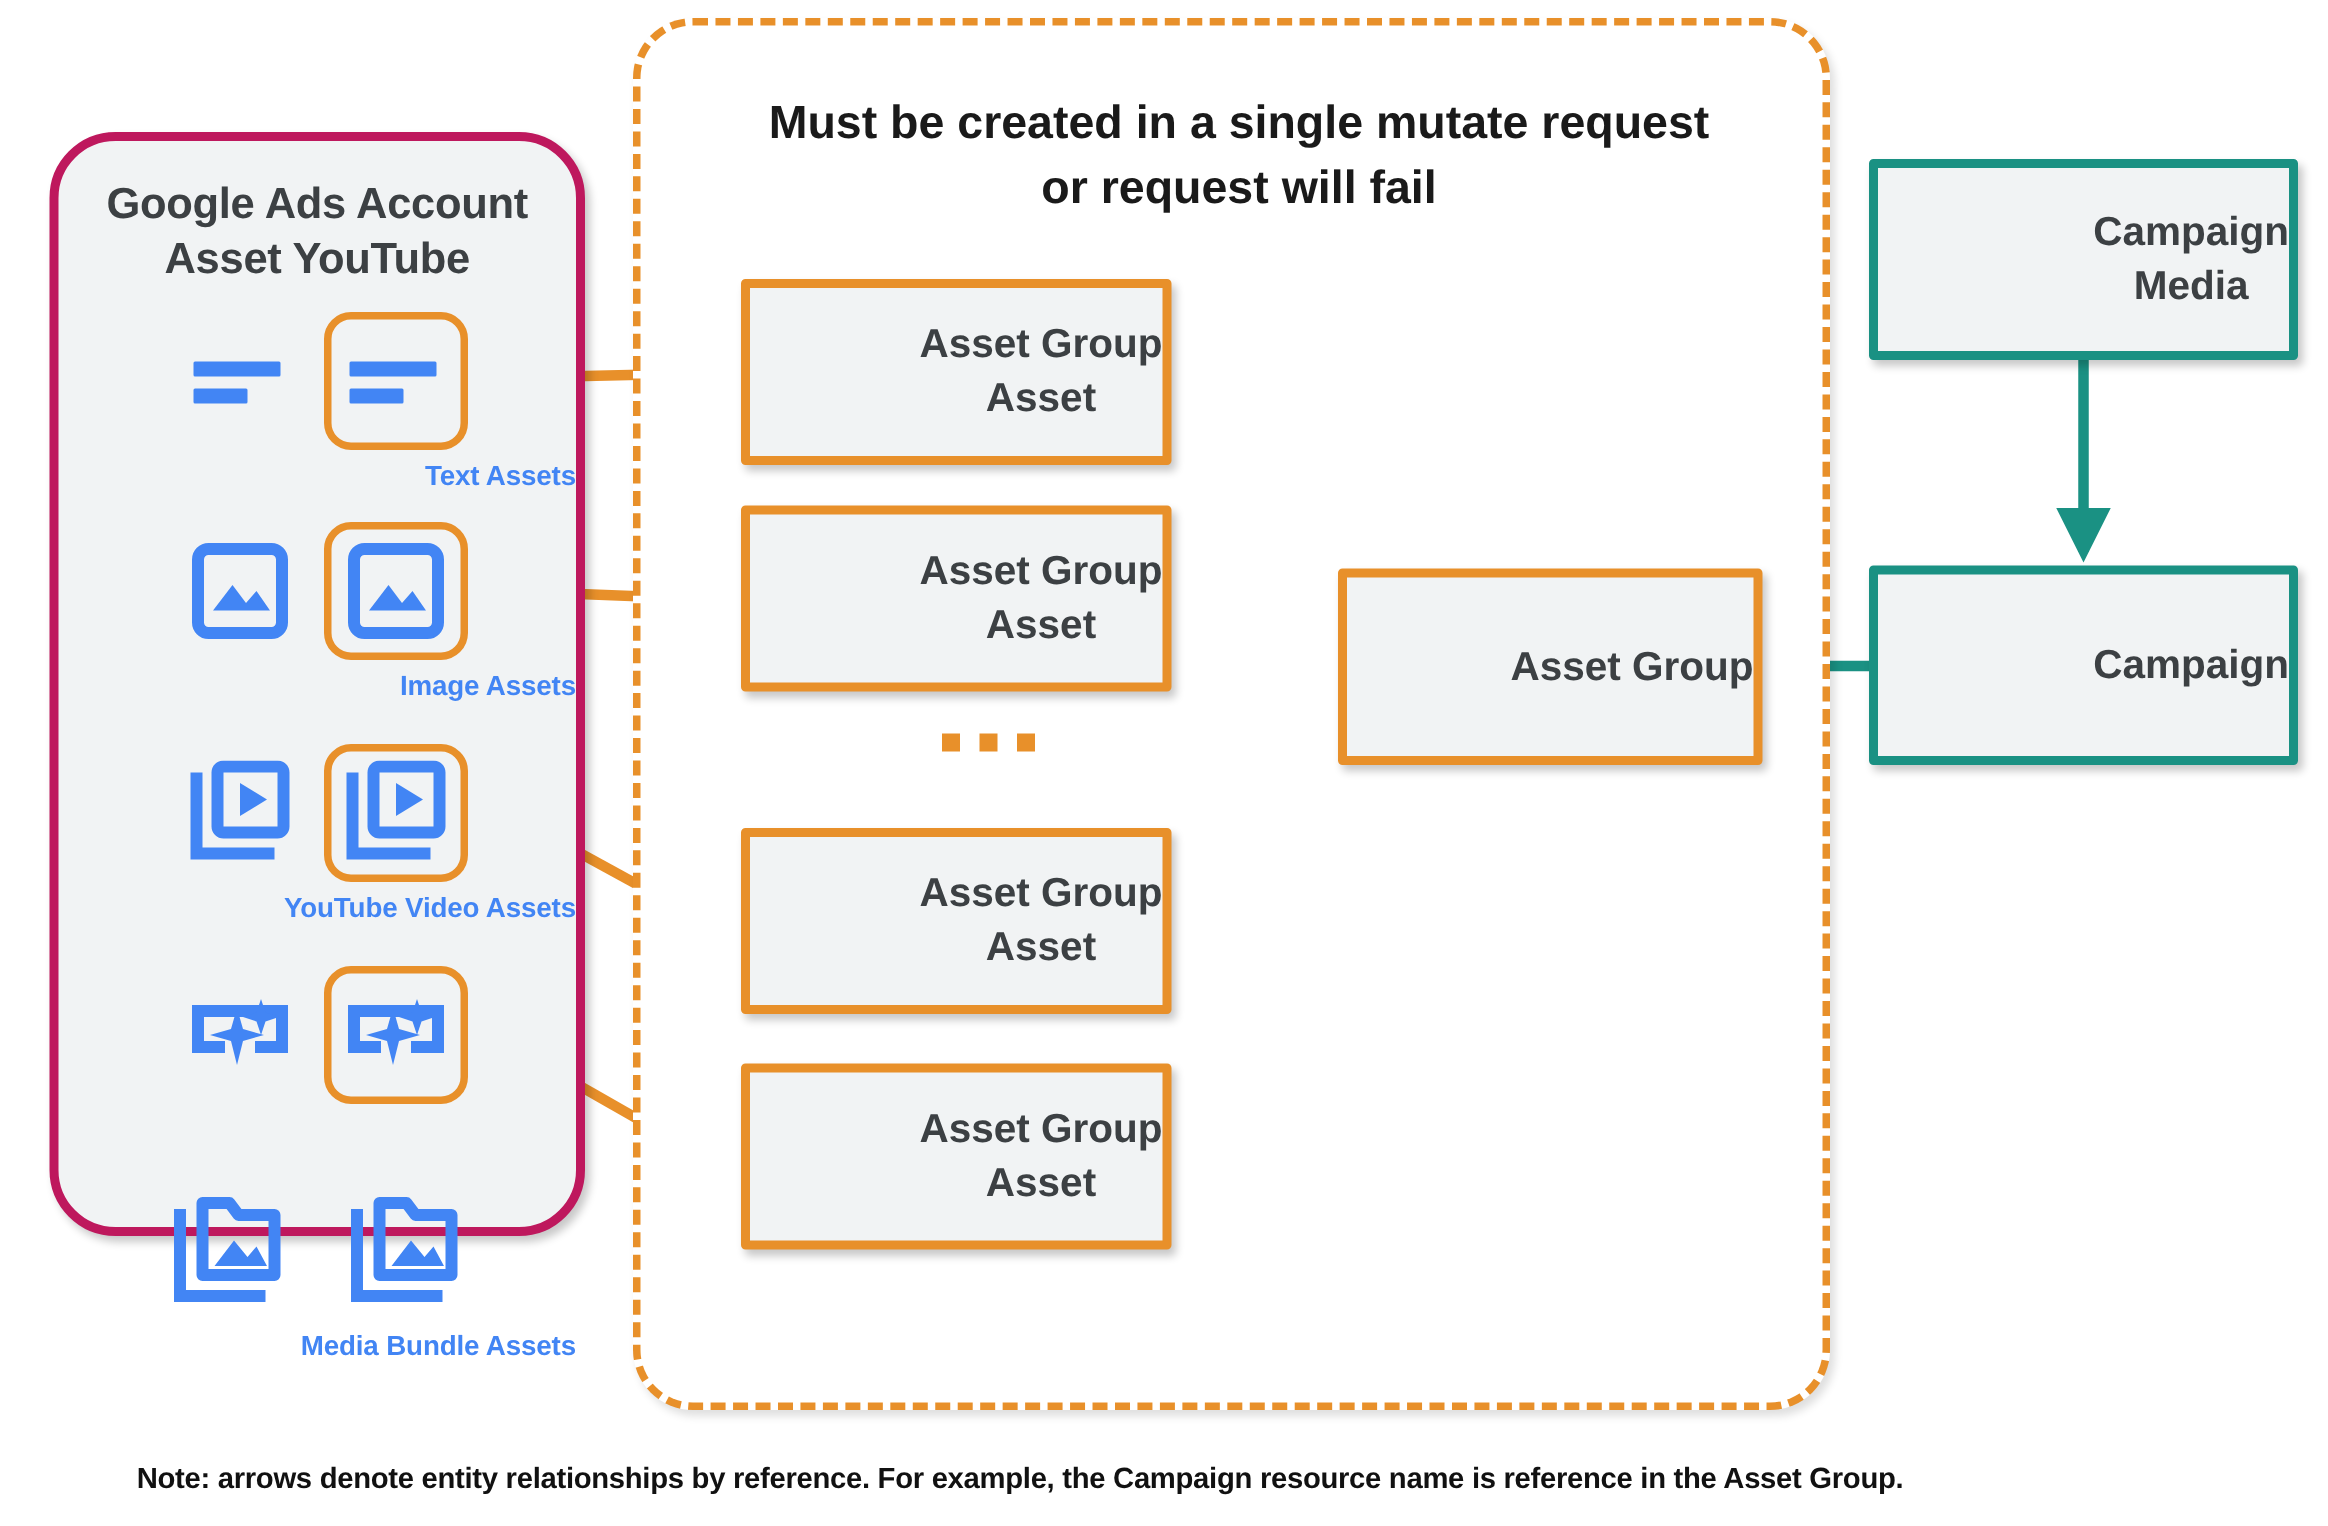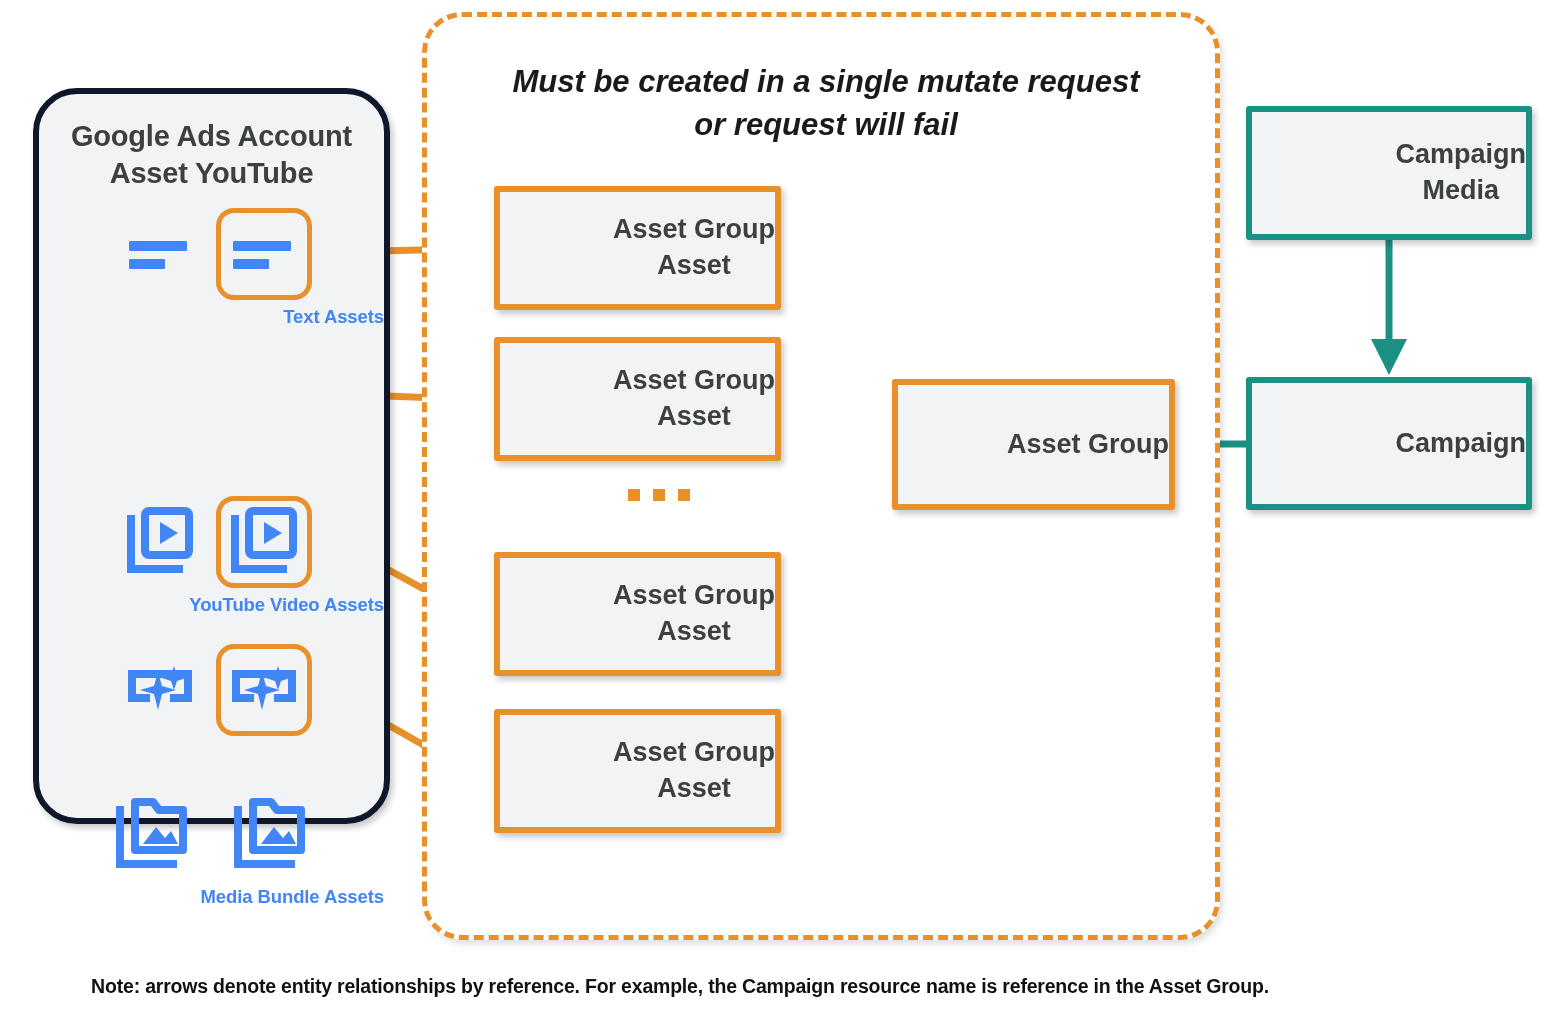--- a/index.html
+++ b/index.html
@@ -27,21 +27,21 @@
   }
 
   
   .sidebar {
     position: absolute;
     left: 33px;
     top: 88px;
     width: 357px;
     height: 736px;
     background: #f1f3f4;
-    border: 6px solid #0f172a;
+    border: 6px solid #be185d;
     border-radius: 44px;
     box-sizing: border-box;
     box-shadow: 3px 4px 6px rgba(0,0,0,0.22);
     z-index: 2;
   }
   .sidebar-title {
     position: absolute;
     left: 0;
     top: 24px;
     width: 100%;
@@ -101,21 +101,20 @@
     z-index: 1;
   }
   .dashed-title {
     position: absolute;
     left: 30px;
     top: 44px;
     width: 738px;
     text-align: center;
     font-size: 31px;
     font-weight: bold;
-    font-style: italic;
     color: #1a1a1a;
     line-height: 1.38;
   }
   .dashed-footer {
     position: absolute;
     left: 20px;
     bottom: 48px;
     width: 758px;
     text-align: center;
     font-size: 19.5px;
@@ -204,20 +203,37 @@
         <div class="icon-slot boxed">
           <svg width="66" height="46" viewBox="0 0 66 46">
             <rect x="2" y="10" width="58" height="10" rx="1" fill="#4285F4"></rect>
             <rect x="2" y="28" width="36" height="10" rx="1" fill="#4285F4"></rect>
           </svg>
         </div>
       </div>
       <div class="asset-label">Text Assets</div>
     </div>
 
+    <div class="asset-row" style="top:252px;">
+      <div class="asset-icons">
+        <div class="icon-slot">
+          <svg width="66" height="66" viewBox="0 0 66 66">
+            <rect x="5" y="5" width="56" height="56" rx="7" fill="none" stroke="#4285F4" stroke-width="8"></rect>
+            <path d="M15 46 L28 29 L37 41 L44 33 L53 46 Z" fill="#4285F4"></path>
+          </svg>
+        </div>
+        <div class="icon-slot boxed">
+          <svg width="66" height="66" viewBox="0 0 66 66">
+            <rect x="5" y="5" width="56" height="56" rx="7" fill="none" stroke="#4285F4" stroke-width="8"></rect>
+            <path d="M15 46 L28 29 L37 41 L44 33 L53 46 Z" fill="#4285F4"></path>
+          </svg>
+        </div>
+      </div>
+      <div class="asset-label">Image Assets</div>
+    </div>
 
     <div class="asset-row" style="top:400px;">
       <div class="asset-icons">
         <div class="icon-slot">
           <svg width="70" height="70" viewBox="0 0 70 70">
             <path d="M6 12 L6 62 L54 62" fill="none" stroke="#4285F4" stroke-width="8" stroke-linecap="square"></path>
             <rect x="20" y="4" width="44" height="44" rx="4" fill="none" stroke="#4285F4" stroke-width="8"></rect>
             <path d="M35 15 L53 26 L35 37 Z" fill="#4285F4"></path>
           </svg>
         </div>

